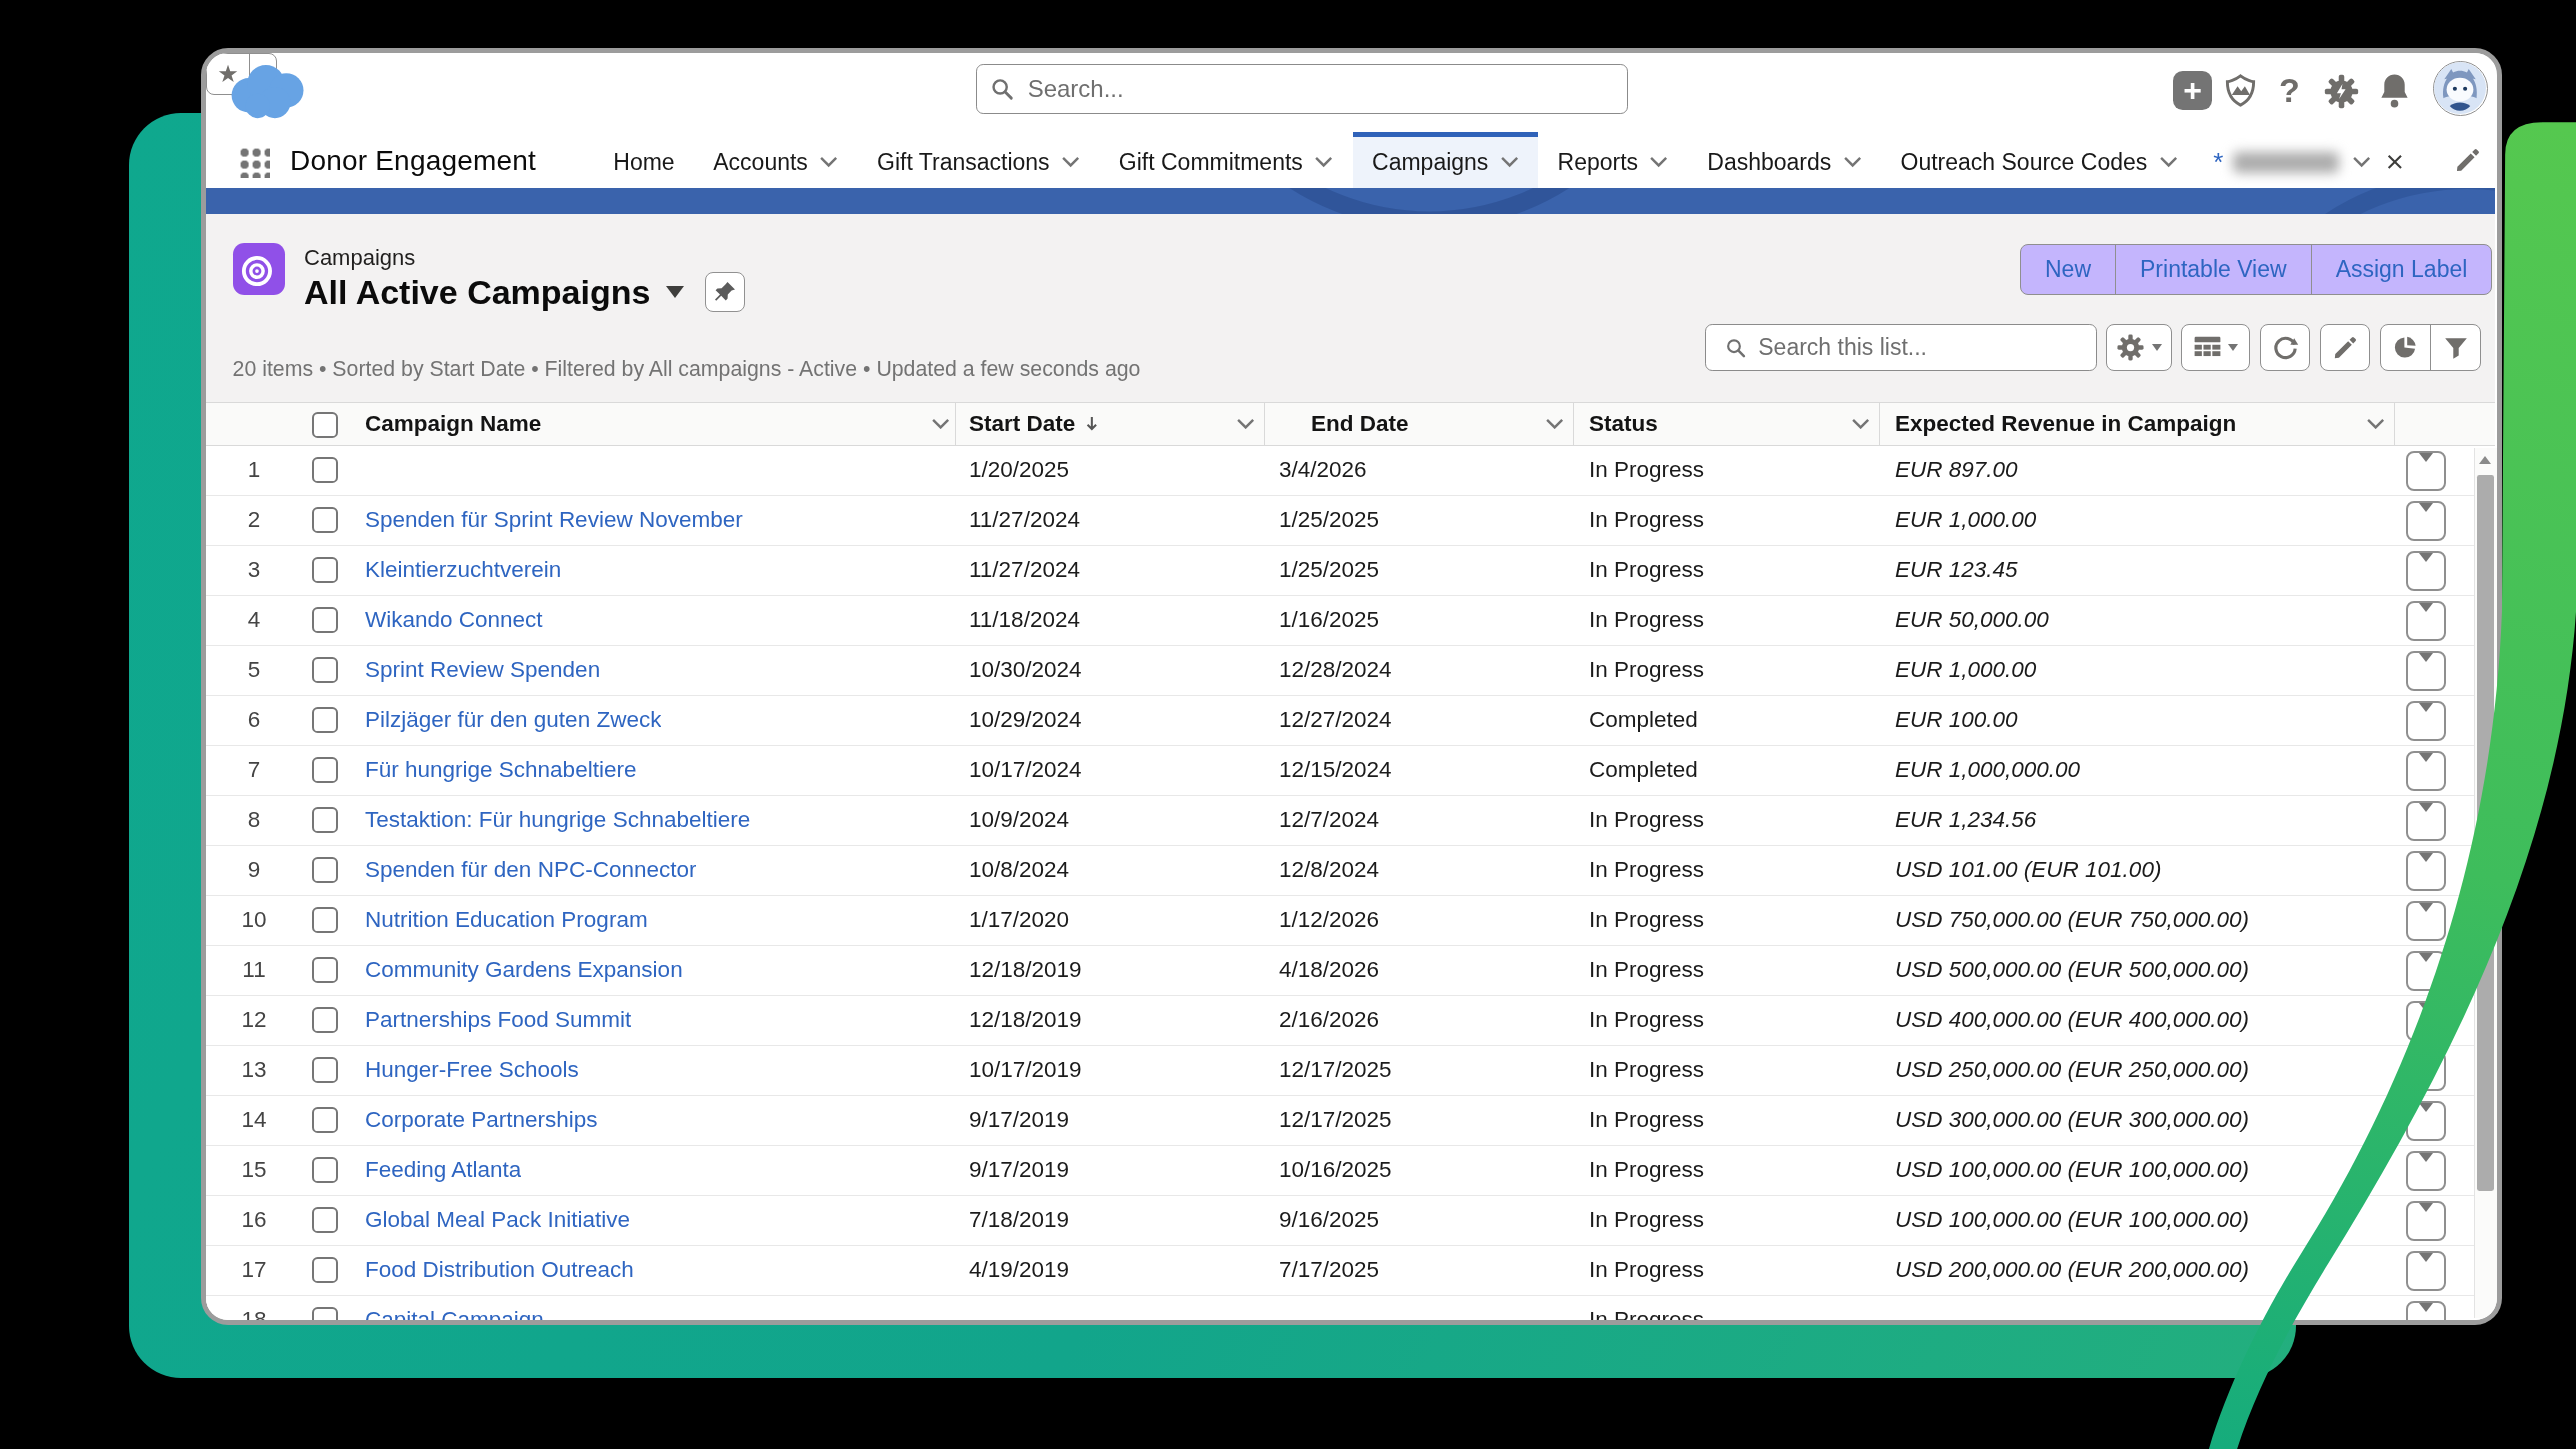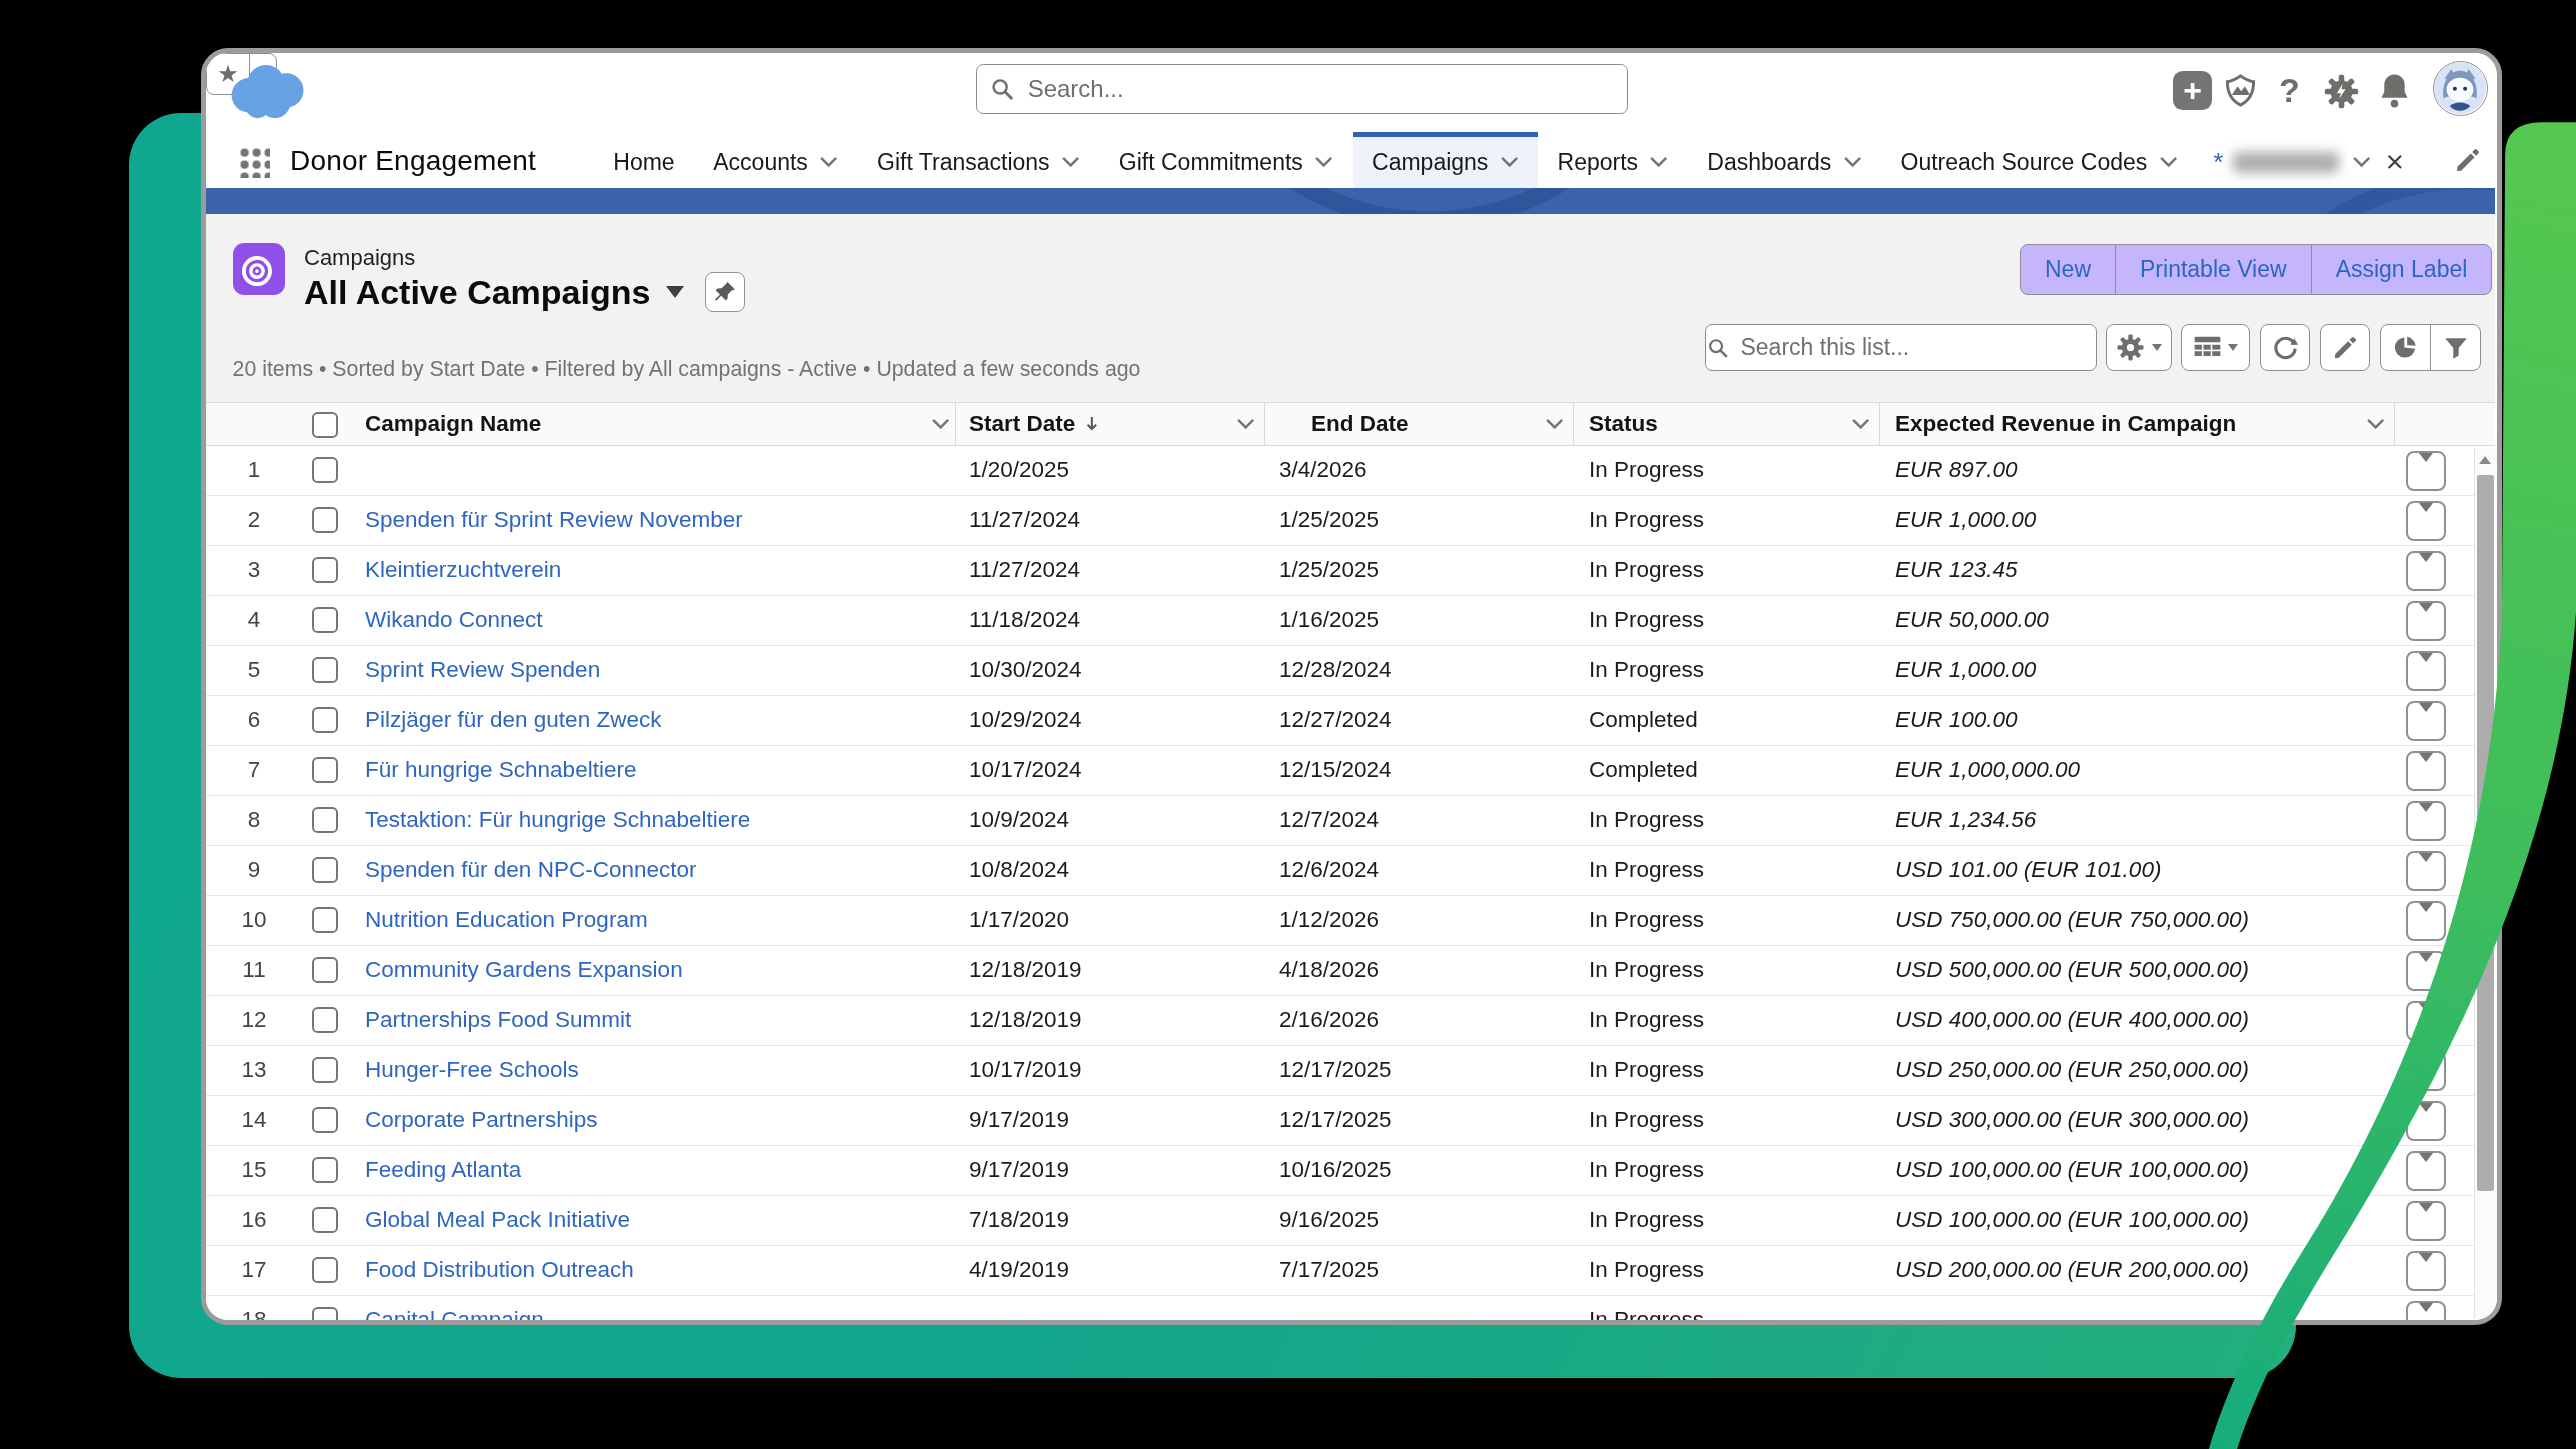--- a/index.html
+++ b/index.html
@@ -60,21 +60,21 @@
   #pin-btn{margin-left:21px;width:40px;height:40px;box-sizing:border-box;border:1.6px solid #919191;border-radius:8px;
     background:#fff;display:flex;align-items:center;justify-content:center;}
   #actions-group{position:absolute;left:1814px;top:191px;height:51px;display:flex;box-sizing:border-box;
     border:1.6px solid #8F8F8F;border-radius:8px;background:#c4b5fd;overflow:hidden;}
   .action-btn{display:flex;align-items:center;justify-content:center;padding:0 24px;font-size:23px;color:#2E65C1;
     border-right:1.6px solid #8F8F8F;white-space:nowrap;cursor:pointer;}
   .action-btn:last-child{border-right:none;}
   #meta-line{position:absolute;left:26.6px;top:304px;font-size:21.3px;color:#737373;}
   
   #list-search{position:absolute;left:1499px;top:271px;width:392px;height:47px;box-sizing:border-box;
-    border:1.6px solid #8B8B8B;border-radius:7.2px;background:#fff;display:flex;align-items:center;padding:0 1px;}
+    border:1.6px solid #8B8B8B;border-radius:7.2px;background:#fff;display:flex;align-items:center;padding:0 19px;}
   #list-search input{border:none;outline:none;font-size:23px;color:#444;width:100%;margin-left:9.7px;
     font-family:"Liberation Sans",sans-serif;background:transparent;}
   #list-search input::placeholder{color:#6F6F6F;}
   .tool-btn{position:absolute;top:271px;height:47px;box-sizing:border-box;border:1.6px solid #8F8F8F;border-radius:8px;
     background:#fff;display:flex;align-items:center;justify-content:center;color:#706E6B;}
   #tool-gear{left:1900px;width:66px;gap:6.4px;}
   #tool-grid{left:1975px;width:69px;gap:6.4px;}
   #tool-refresh{left:2054px;width:50px;}
   #tool-pencil{left:2114px;width:50px;}
   #tool-group{left:2174px;width:101px;padding:0;}
@@ -505,21 +505,21 @@
     <span class="crev">EUR 1,234.56</span>
     <span class="ract">
             <span class="caret-down"></span>
           </span>
         </div>
         <div class="trow">
     <span class="rnum">9</span>
     <span class="cb"></span>
     <a class="cname">Spenden für den NPC-Connector</a>
     <span class="cstart">10/8/2024</span>
-    <span class="cend">12/6/2024</span>
+    <span class="cend">12/8/2024</span>
     <span class="cstatus">In Progress</span>
     <span class="crev">USD 101.00 (EUR 101.00)</span>
     <span class="ract">
             <span class="caret-down"></span>
           </span>
         </div>
         <div class="trow">
     <span class="rnum">10</span>
     <span class="cb"></span>
     <a class="cname">Nutrition Education Program</a>

